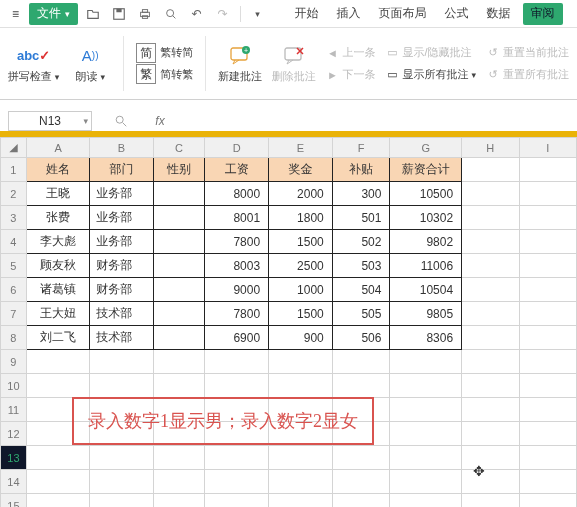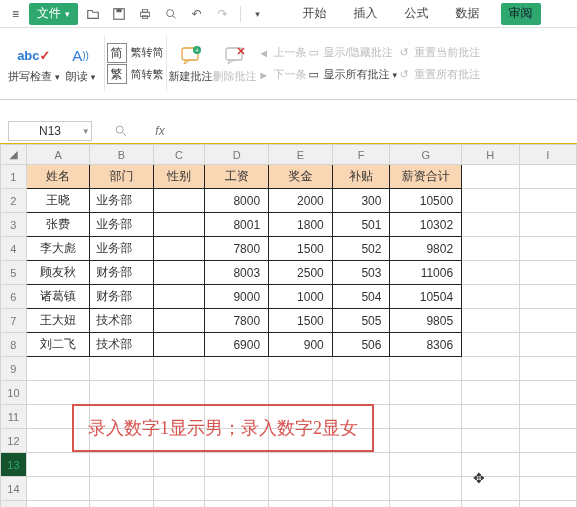--- a/index.html
+++ b/index.html
@@ -5,48 +5,48 @@
   * { margin:0; padding:0; box-sizing:border-box; }
   body { font-family:"Microsoft YaHei","SimSun",sans-serif; font-size:12px; background:#fff; color:#333; width:577px; height:507px; overflow:hidden; position:relative; }
   
   
   .menubar { height:28px; background:#fff; border-bottom:1px solid #e0e0e0; display:flex; align-items:center; padding:0 6px; gap:4px; }
   .menu-btn { height:22px; display:inline-flex; align-items:center; padding:0 6px; font-size:12px; color:#444; cursor:pointer; }
   .menu-btn.file { background:#2ea86f; color:#fff; border-radius:2px; font-weight:500; padding:0 8px; gap:4px; }
   .menu-btn.active { background:#2ea86f; color:#0f172a; border-radius:2px; padding:0 8px; }
   .qat-icon { width:22px; height:22px; display:inline-flex; align-items:center; justify-content:center; color:#555; cursor:pointer; }
   .qat-sep { width:1px; height:16px; background:#ddd; margin:0 2px; }
-  .tab-group { display:flex; gap:15px; margin-left:24px; }
-  
-  
-  .ribbon { height:72px; background:#fff; border-bottom:1px solid #d0d0d0; display:flex; align-items:stretch; padding:4px 8px; }
+  .tab-group { display:flex; gap:6px; margin-left:16px; }
+  
+  
+  .ribbon { height:72px; background:#fff; border-bottom:1px solid #d0d0d0; display:flex; align-items:stretch; padding:4px 8px; gap:10px; }
   .rib-group { display:flex; flex-direction:column; align-items:center; justify-content:center; gap:1px; min-width:42px; cursor:pointer; }
   .rib-group.small { min-width:auto; }
   .rib-icon { width:24px; height:24px; display:flex; align-items:center; justify-content:center; font-size:16px; }
   .rib-label { font-size:11px; color:#444; white-space:nowrap; }
   .rib-stack { display:flex; flex-direction:column; gap:2px; justify-content:center; }
   .rib-row { display:flex; align-items:center; gap:3px; font-size:11px; color:#444; cursor:pointer; height:20px; white-space:nowrap; }
   .rib-row.disabled { color:#bbb; }
   .rib-sep { width:1px; background:#e5e5e5; margin:4px 2px; }
   .mini-icon { width:14px; height:14px; display:inline-flex; align-items:center; justify-content:center; }
   
   
-  .formula-bar { height:26px; border-bottom:1px solid #eab308; display:flex; align-items:center; padding:0 8px; gap:19px; margin-top:18px; }
+  .formula-bar { height:26px; border-bottom:6px solid #eab308; display:flex; align-items:center; padding:0 8px; gap:19px; margin-top:11px; }
   .name-box { width:84px; height:20px; border:1px solid #ccc; background:#fff; font-size:12px; text-align:center; display:flex; align-items:center; justify-content:center; position:relative; }
   .name-box .dd { position:absolute; right:3px; font-size:9px; color:#888; }
   .fb-icon { width:20px; height:20px; display:flex; align-items:center; justify-content:center; color:#888; cursor:pointer; }
   .fb-input { flex:1; height:20px; border:none; font-size:12px; padding:0 4px; }
   
   
   .grid-wrap { position:relative; height:379px; overflow:hidden; }
   table.sheet { border-collapse:collapse; table-layout:fixed; }
   .sheet th, .sheet td { border:1px solid #d4d4d4; height:24px; font-size:12px; background:#fff; overflow:hidden; }
   .sheet thead th { background:#f0f0f0; color:#777; font-weight:normal; text-align:center; height:20px; font-size:11px; }
   .sheet tbody th { background:#f0f0f0; color:#777; font-weight:normal; text-align:center; width:26px; font-size:11px; }
-  .sheet tbody th.active { background:#14532d; color:#2ea86f; }
+  .sheet tbody th.active { background:#0f172a; color:#2ea86f; }
   .sheet td { padding:0 4px; }
   .col-sel { width:26px; background:#e8e8e8; }
   .hdr-cell { background:#f9d6b4 !important; text-align:center; font-weight:500; border:1px solid #222 !important; }
   .data-cell { text-align:center; border:1px solid #222 !important; }
   .name-cell { text-align:center; border:1px solid #222 !important; }
   .dept-cell { text-align:left; padding-left:6px !important; border:1px solid #222 !important; }
   .num { text-align:right; padding-right:8px !important; }
   
   .annotation-box { position:absolute; border:2px solid #d9534f; color:#d9534f; font-size:18px; font-weight:500; padding:10px 14px; background:transparent; white-space:nowrap; font-family:"SimSun","Microsoft YaHei"; }
   
@@ -85,20 +85,21 @@
         <path stroke="#666" d="M10 10l3 3"></path>
       </svg>
     </span>
   <span class="qat-icon" style="color:#666">↶</span>
   <span class="qat-icon" style="color:#bbb">↷</span>
   <span class="qat-sep"></span>
   <span class="qat-icon" style="font-size:9px">▾</span>
   <div class="tab-group">
     <span class="menu-btn">开始</span>
     <span class="menu-btn">插入</span>
+    <span class="menu-btn">页面布局</span>
     <span class="menu-btn">公式</span>
     <span class="menu-btn">数据</span>
     <span class="menu-btn active">审阅</span>
   </div>
 </div>
 
 <div class="ribbon">
   <div class="rib-group">
     <div class="rib-icon" style="color:#2e7bd6;font-weight:bold;font-size:13px">
         <span>abc</span>

